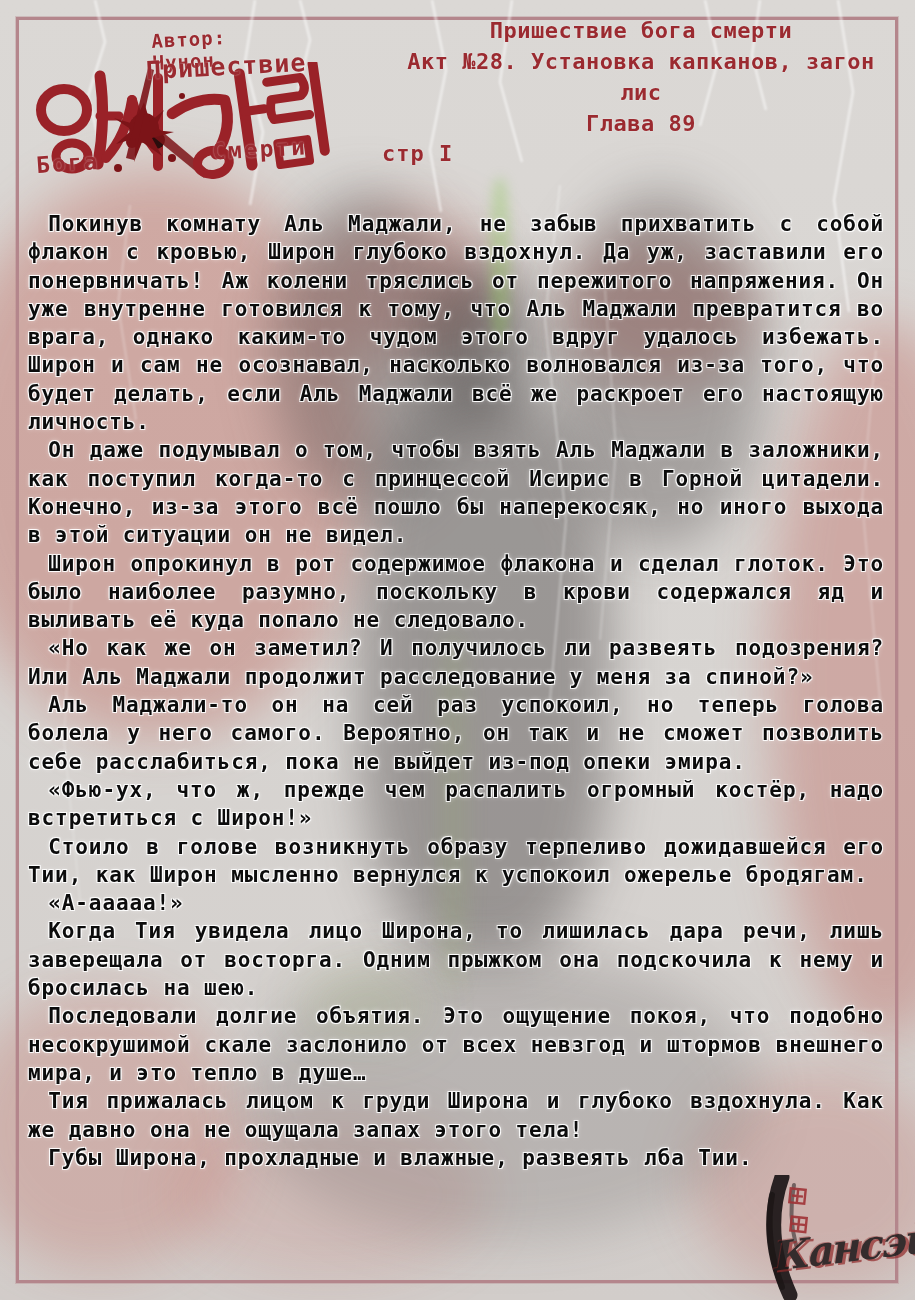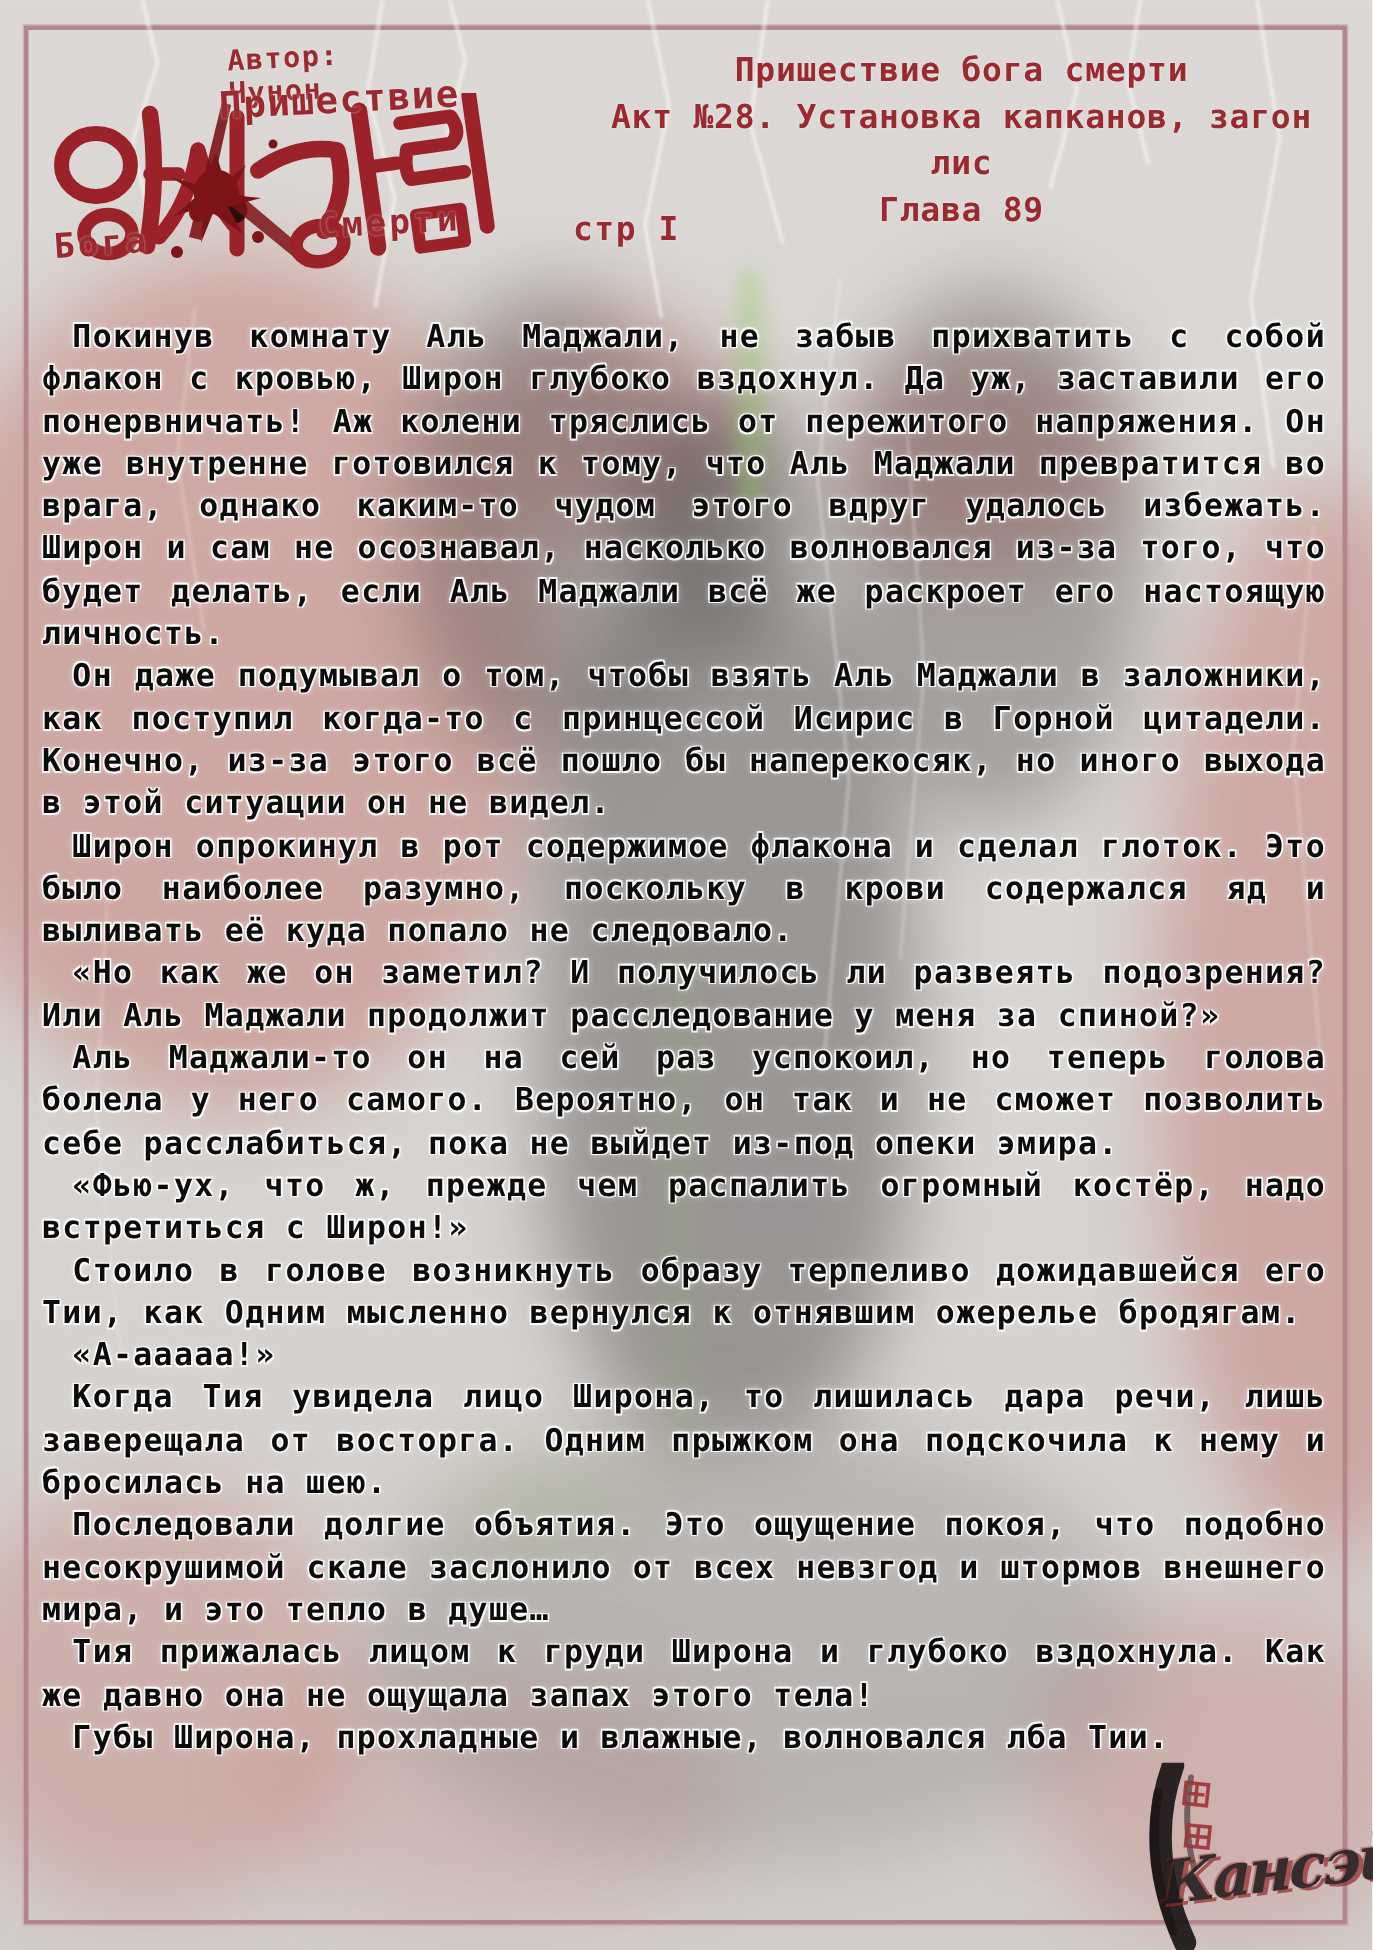--- a/index.html
+++ b/index.html
@@ -36,21 +36,21 @@
   
   .logo-area{position:absolute;left:0;top:0;z-index:4;}
   .red-typ{color:#9b2a30;font-weight:bold;text-shadow:0 0 2px rgba(255,255,255,.55);}
   .logo-author{position:absolute;left:152px;top:28px;font-size:19px;transform:rotate(-3deg);letter-spacing:1px;}
   .logo-series{position:absolute;left:146px;top:52px;font-size:25px;transform:rotate(-3deg);letter-spacing:1px;}
   .logo-bottom-left{position:absolute;left:36px;top:150px;font-size:23px;transform:rotate(-4deg);letter-spacing:2px;}
   .logo-bottom-right{position:absolute;left:212px;top:136px;font-size:23px;transform:rotate(-3deg);letter-spacing:2px;}
   .logo-hangul{position:absolute;left:22px;top:62px;}
   
   .header-block{
-    position:absolute;left:382px;top:32px;width:518px;z-index:4;
+    position:absolute;left:382px;top:15px;width:518px;z-index:4;
     text-align:center;font-size:22px;line-height:31px;letter-spacing:.5px;
   }
   .page-label{
     position:absolute;left:382px;top:141px;width:518px;z-index:4;
     text-align:left;font-size:22px;letter-spacing:1px;
   }
   
   .body-text{
     position:absolute;left:28px;top:172px;width:856px;z-index:4;
     color:#0c0c0c;font-size:21px;font-weight:bold;line-height:28.3px;
@@ -162,26 +162,26 @@
   </div>
   <div class="page-label red-typ">стр I</div>
 
   <div class="body-text">
     <p>Покинув комнату Аль Маджали, не забыв прихватить с собой флакон с кровью, Широн глубоко вздохнул. Да уж, заставили его понервничать! Аж колени тряслись от пережитого напряжения. Он уже внутренне готовился к тому, что Аль Маджали превратится во врага, однако каким-то чудом этого вдруг удалось избежать. Широн и сам не осознавал, насколько волновался из-за того, что будет делать, если Аль Маджали всё же раскроет его настоящую личность.</p>
     <p>Он даже подумывал о том, чтобы взять Аль Маджали в заложники, как поступил когда-то с принцессой Исирис в Горной цитадели. Конечно, из-за этого всё пошло бы наперекосяк, но иного выхода в этой ситуации он не видел.</p>
     <p>Широн опрокинул в рот содержимое флакона и сделал глоток. Это было наиболее разумно, поскольку в крови содержался яд и выливать её куда попало не следовало.</p>
     <p>«Но как же он заметил? И получилось ли развеять подозрения? Или Аль Маджали продолжит расследование у меня за спиной?»</p>
     <p>Аль Маджали-то он на сей раз успокоил, но теперь голова болела у него самого. Вероятно, он так и не сможет позволить себе расслабиться, пока не выйдет из-под опеки эмира.</p>
     <p>«Фью-ух, что ж, прежде чем распалить огромный костёр, надо встретиться с Широн!»</p>
-    <p>Стоило в голове возникнуть образу терпеливо дожидавшейся его Тии, как Одним мысленно вернулся к отнявшим ожерелье бродягам.</p>
+    <p>Стоило в голове возникнуть образу терпеливо дожидавшейся его Тии, как Широн мысленно вернулся к успокоил ожерелье бродягам.</p>
     <p>«А-ааааа!»</p>
     <p>Когда Тия увидела лицо Широна, то лишилась дара речи, лишь заверещала от восторга. Одним прыжком она подскочила к нему и бросилась на шею.</p>
     <p>Последовали долгие объятия. Это ощущение покоя, что подобно несокрушимой скале заслонило от всех невзгод и штормов внешнего мира, и это тепло в душе…</p>
     <p>Тия прижалась лицом к груди Широна и глубоко вздохнула. Как же давно она не ощущала запах этого тела!</p>
-    <p>Губы Широна, прохладные и влажные, волновался лба Тии.</p>
+    <p>Губы Широна, прохладные и влажные, развеять лба Тии.</p>
   </div>
 
   <div class="watermark">
     <svg width="170" height="125" viewBox="0 0 170 125">
       <g stroke-linecap="round" fill="none">
         <path d="M 34 2 q -20 56 8 118" stroke="#171213" stroke-width="15" opacity="0.9"></path>
         <path d="M 24 20 q -8 44 10 92" stroke="#171213" stroke-width="6" opacity="0.65"></path>
         <path d="M 46 10 q -6 30 2 60" stroke="#171213" stroke-width="4" opacity="0.5"></path>
       </g>
       <g stroke="#a03236" stroke-width="2.4" fill="none" opacity="0.9" transform="rotate(6 48 40)">

